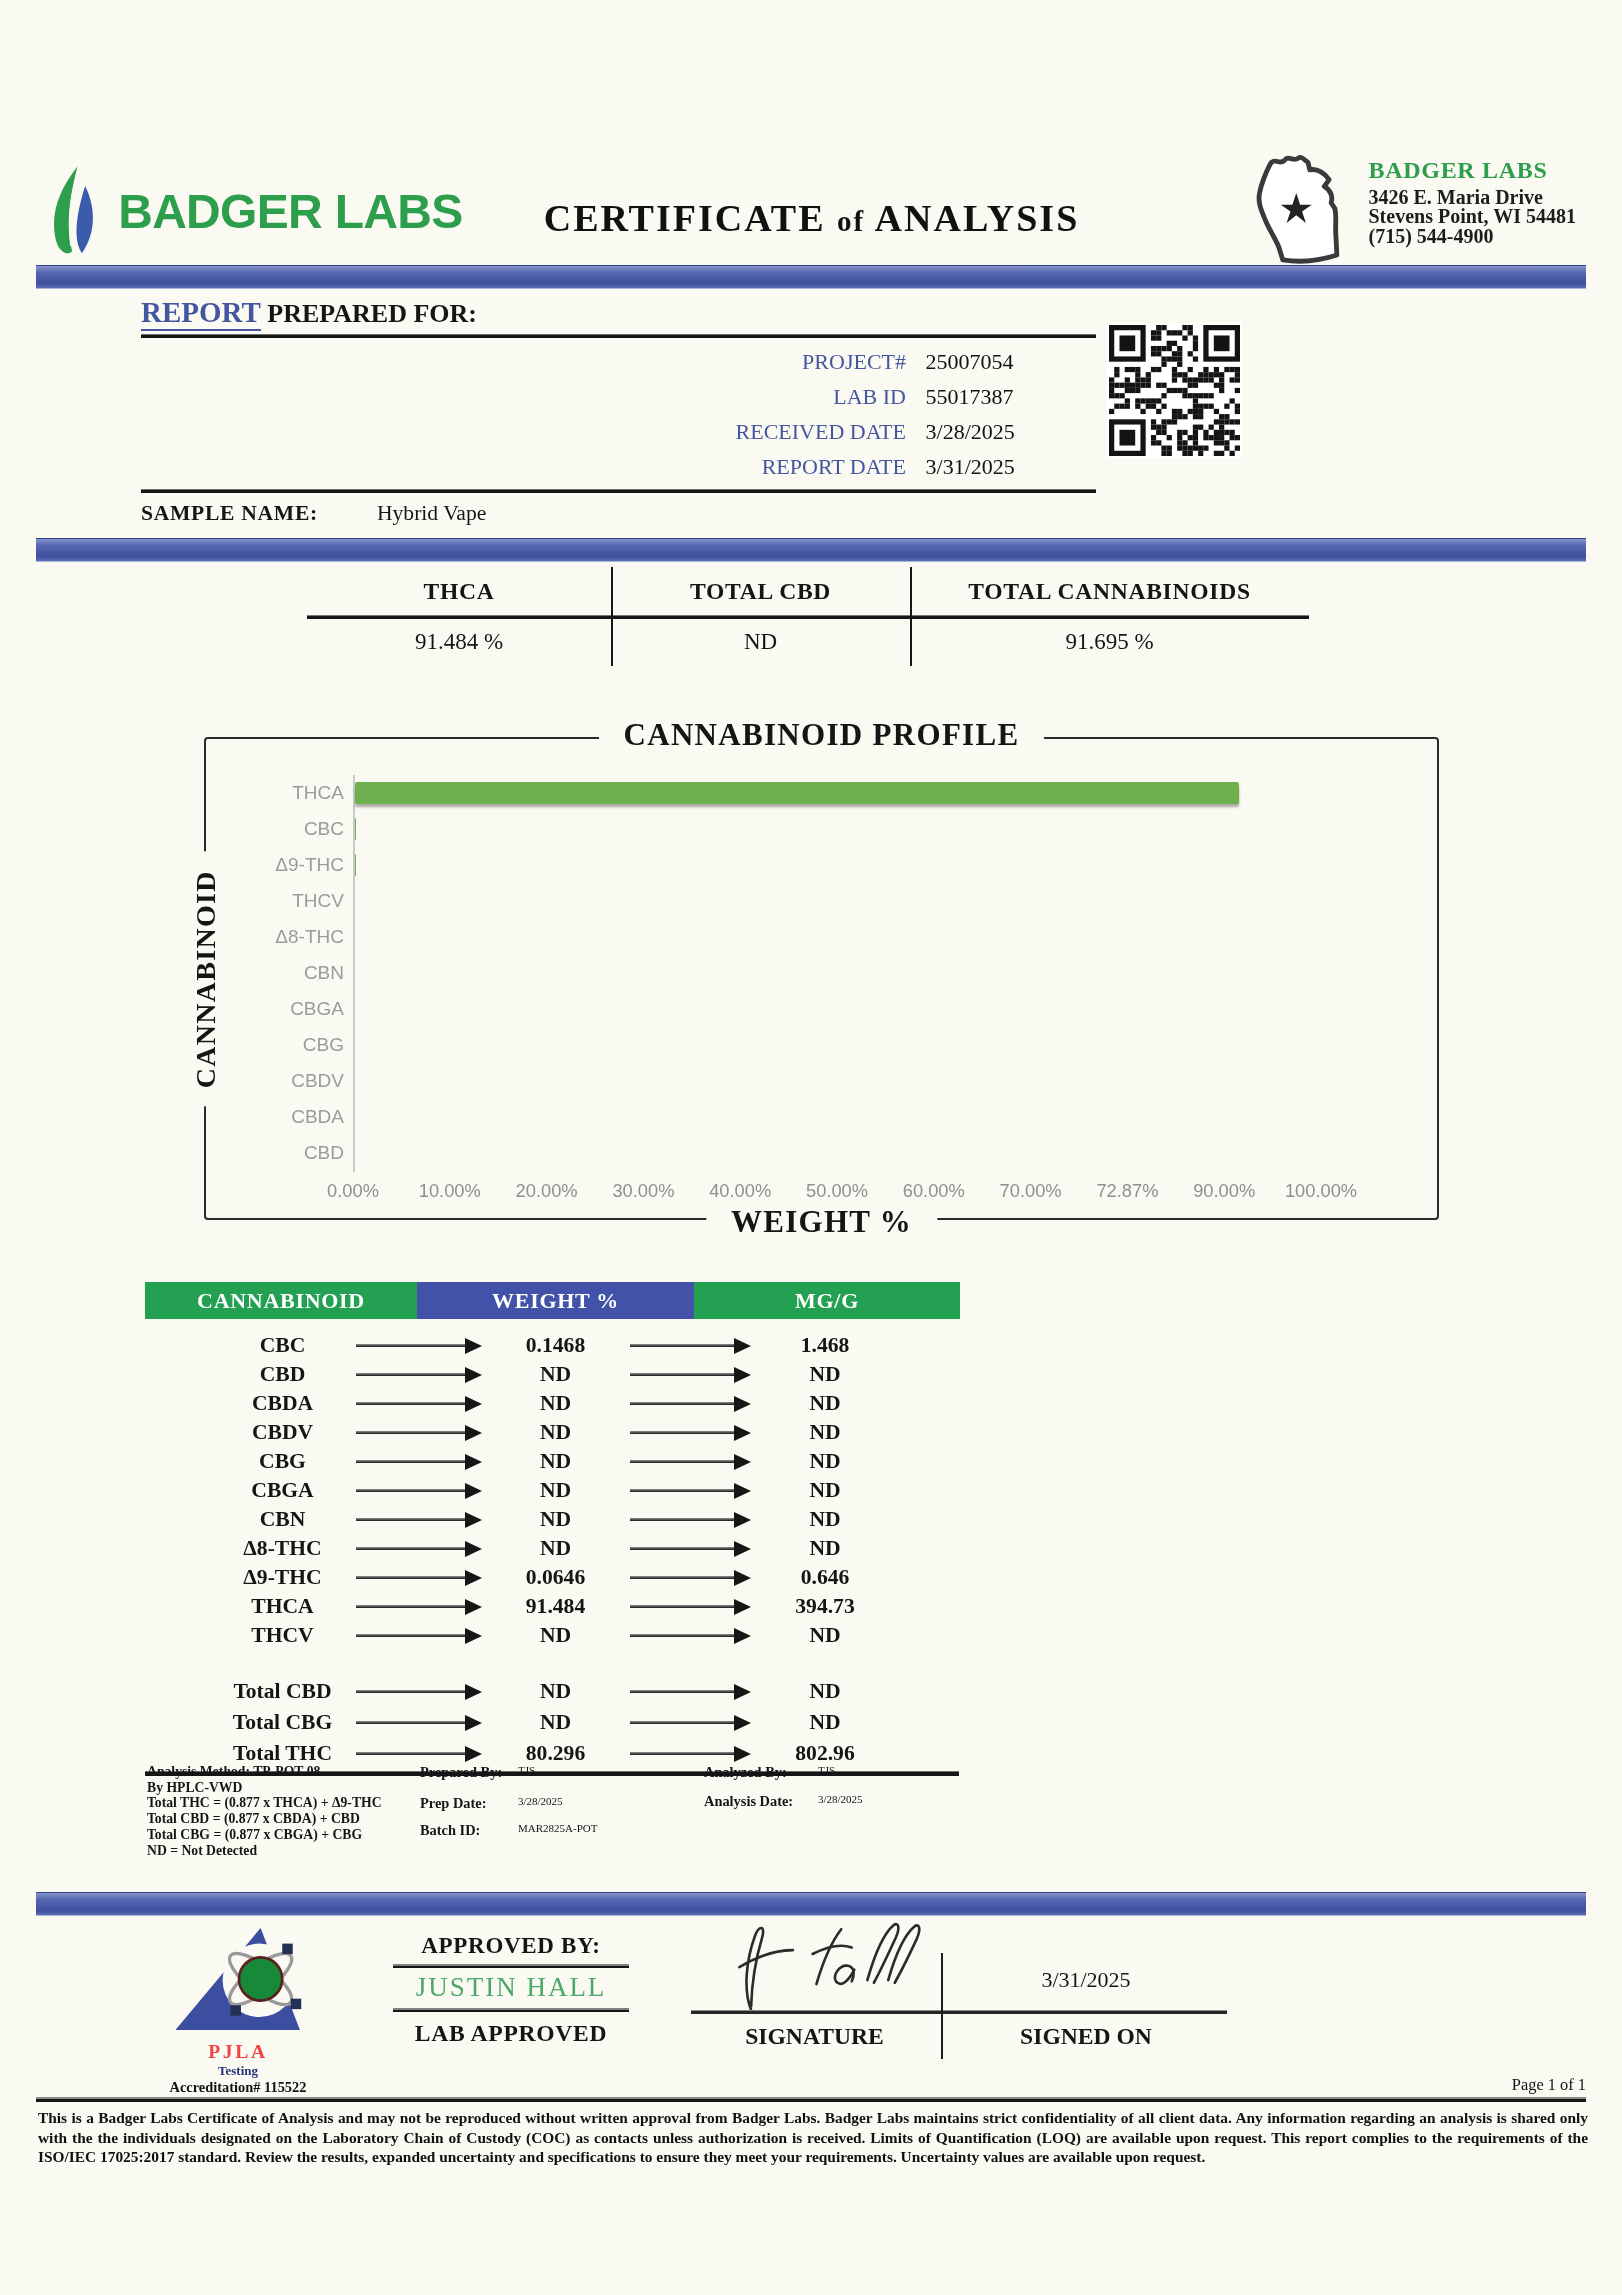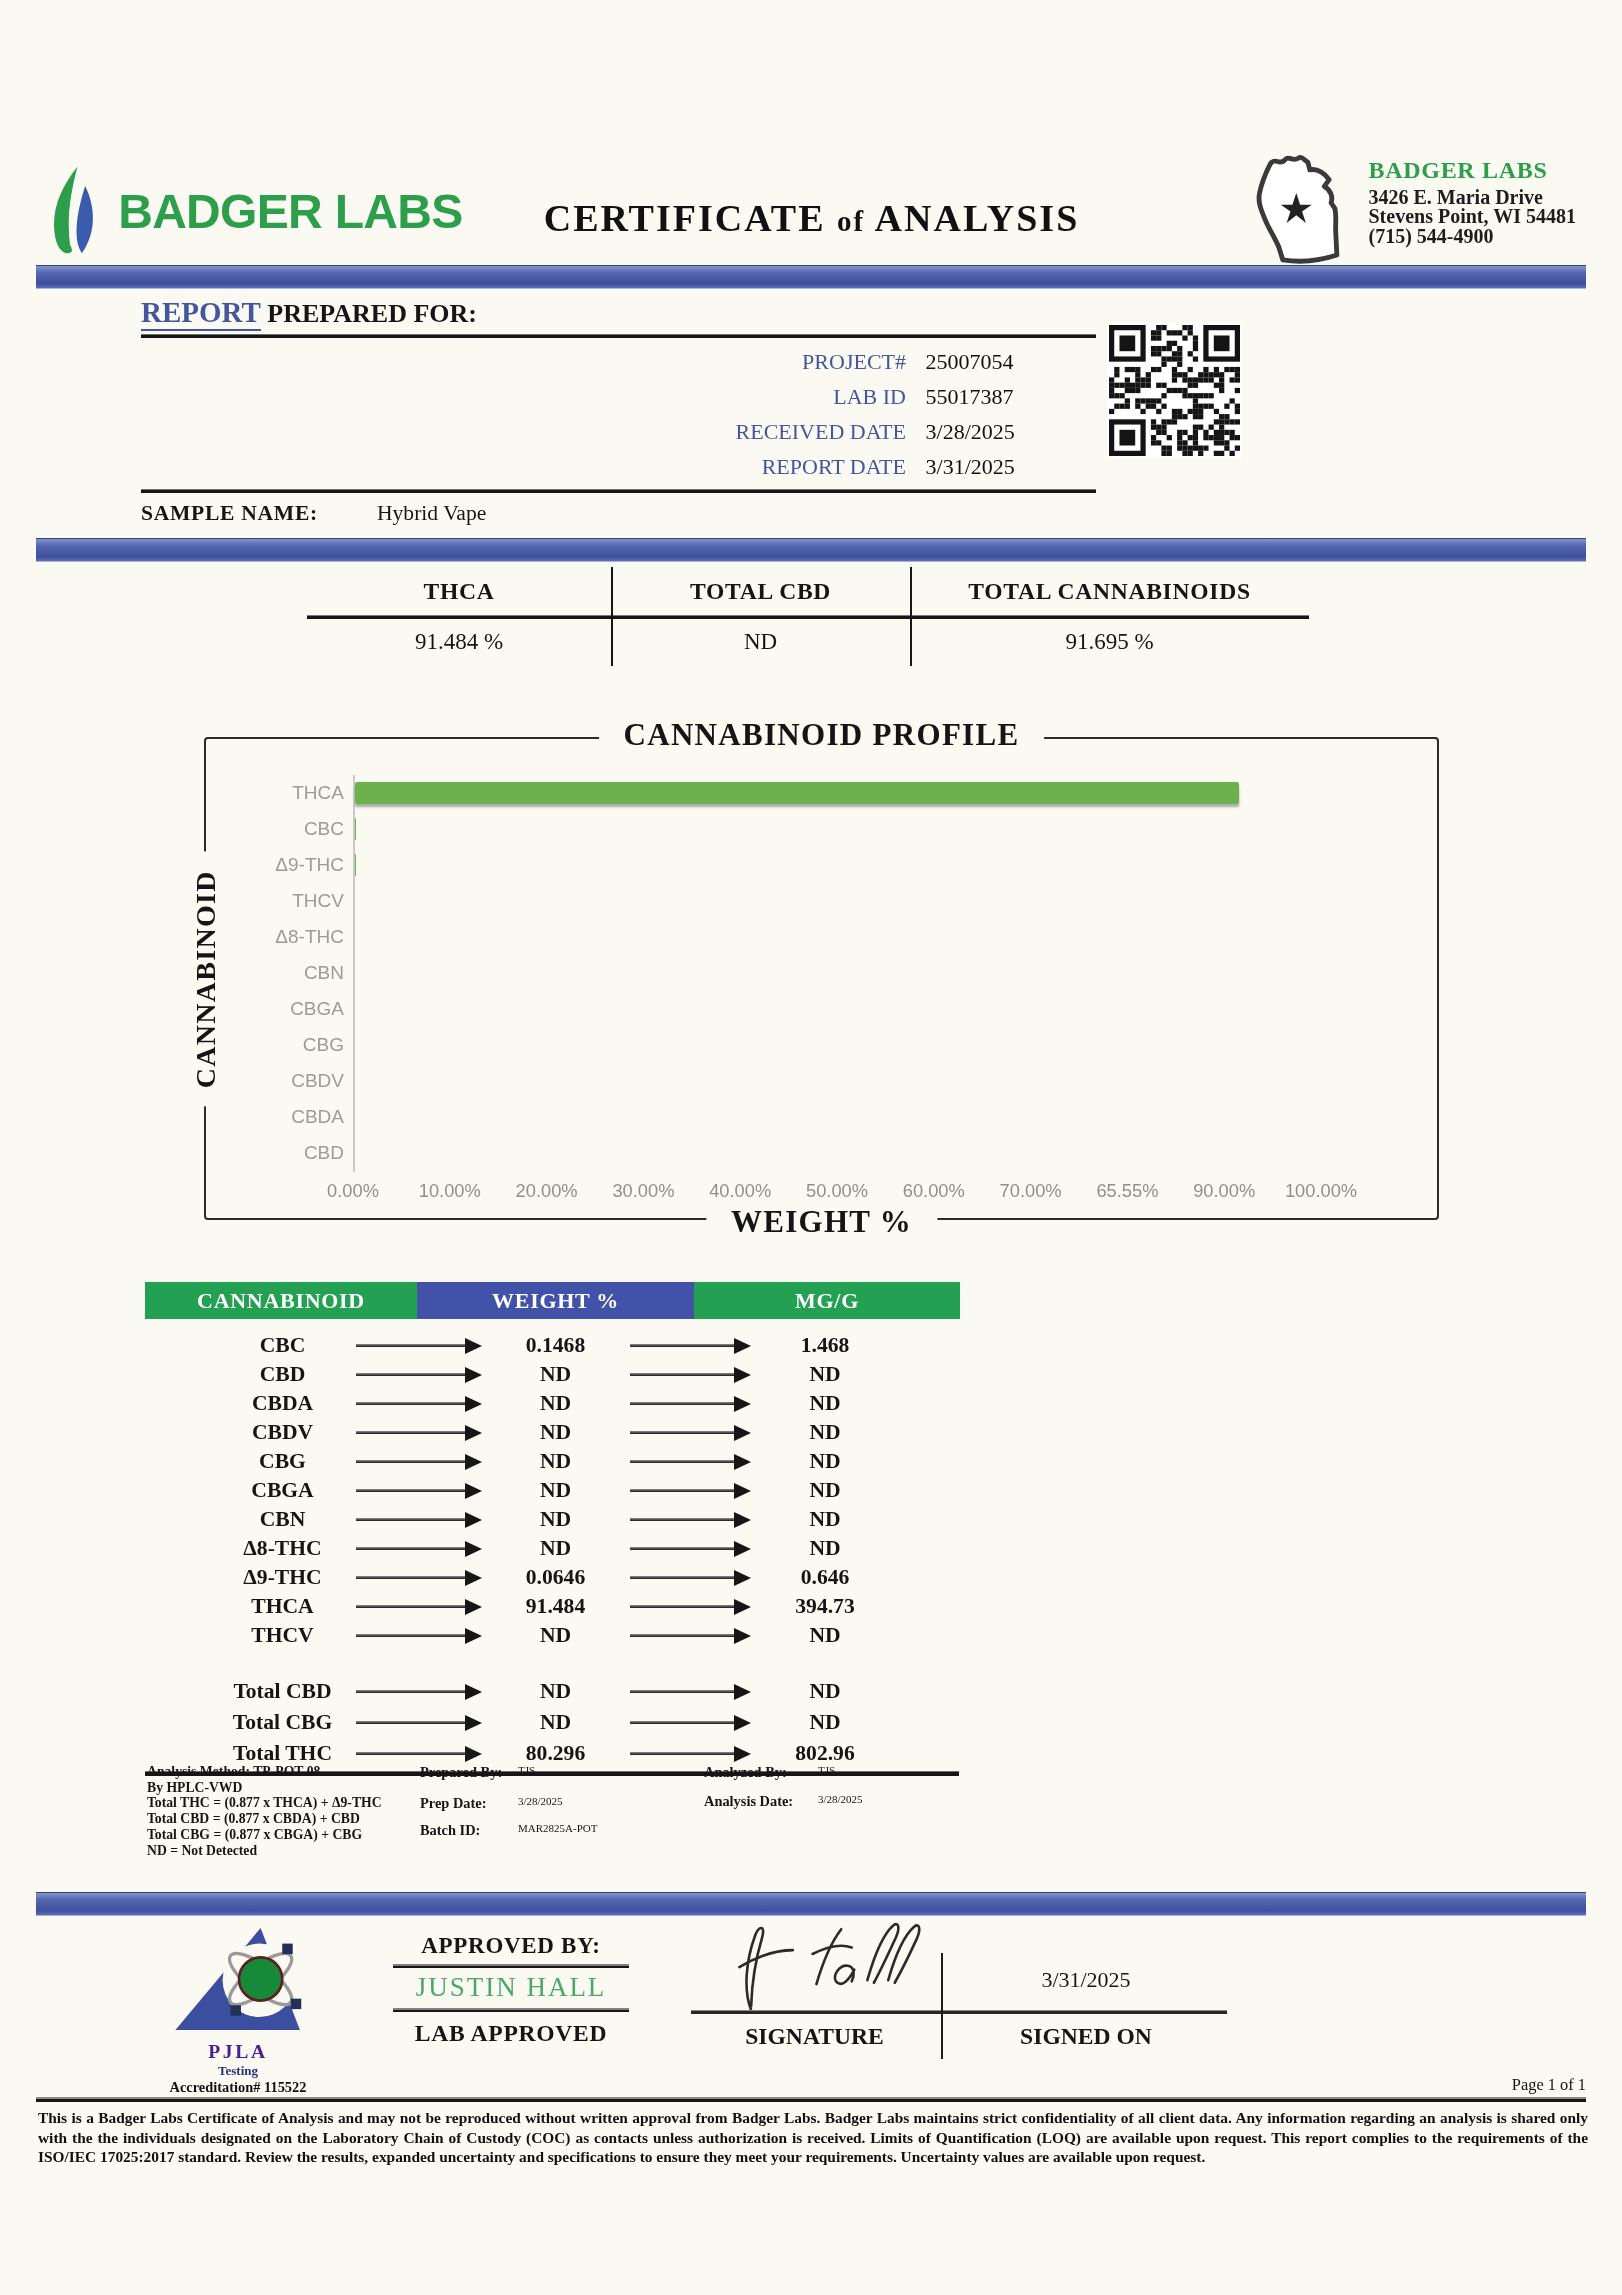--- a/index.html
+++ b/index.html
@@ -99,21 +99,21 @@
   .methods{position:absolute;left:147px;top:1764px;width:837px;font-weight:bold;}
   .m-left{width:379px;font-size:13.7px;line-height:15.7px;}
   .m-col{position:absolute;top:0;}
   .m-mid{left:273px;width:262px;} .m-right{left:557px;width:275px;}
   .m-row{position:absolute;display:flex;font-size:14.4px;}
   .m-lab{width:98px;} .m-lab-wide{width:114px;}
   .m-val{font-weight:normal;font-size:11px;}
 
   
   .pjla{position:absolute;left:143px;top:1920px;width:190px;text-align:center;}
-  .pjla-name{font-size:19.6px;font-weight:bold;color:#4c1d95;letter-spacing:2.6px;margin-top:1.3px;text-align:center;}
+  .pjla-name{font-size:19.6px;font-weight:bold;color:#ef4444;letter-spacing:2.6px;margin-top:1.3px;text-align:center;}
   .pjla-prog{font-size:13px;font-weight:bold;color:#26337a;}
   .pjla-accr{font-size:14.4px;font-weight:bold;color:#111;}
 
   .approval{position:absolute;left:393px;top:1933px;width:916px;height:144px;}
   .appr-left{position:absolute;left:0;top:0;width:236px;text-align:center;}
   .appr-title{font-size:23px;font-weight:bold;letter-spacing:0.7px;}
   .dbl-rule{height:2.6px;background:#161616;border-top:2px solid #808080;margin:4.6px 0 3.9px 0;}
   .appr-name{font-size:27px;color:#4aa868;letter-spacing:2px;}
   .appr-role{font-size:23.6px;font-weight:bold;margin-top:7.9px;letter-spacing:0.7px;}
   .sig-svg{position:absolute;left:307px;top:-26px;}
@@ -481,21 +481,21 @@
       </div>
     <div class="ticks" id="ticks">
         <span class="tick" style="left: 0%;">0.00%</span>
         <span class="tick" style="left: 10%;">10.00%</span>
         <span class="tick" style="left: 20%;">20.00%</span>
         <span class="tick" style="left: 30%;">30.00%</span>
         <span class="tick" style="left: 40%;">40.00%</span>
         <span class="tick" style="left: 50%;">50.00%</span>
         <span class="tick" style="left: 60%;">60.00%</span>
         <span class="tick" style="left: 70%;">70.00%</span>
-        <span class="tick" style="left: 80%;">65.55%</span>
+        <span class="tick" style="left: 80%;">72.87%</span>
         <span class="tick" style="left: 90%;">90.00%</span>
         <span class="tick" style="left: 100%;">100.00%</span>
       </div>
   </div>
 
   <div class="results">
     <div class="thead">
       <div class="th th-green">CANNABINOID</div>
       <div class="th th-blue">WEIGHT %</div>
       <div class="th th-green">MG/G</div>

